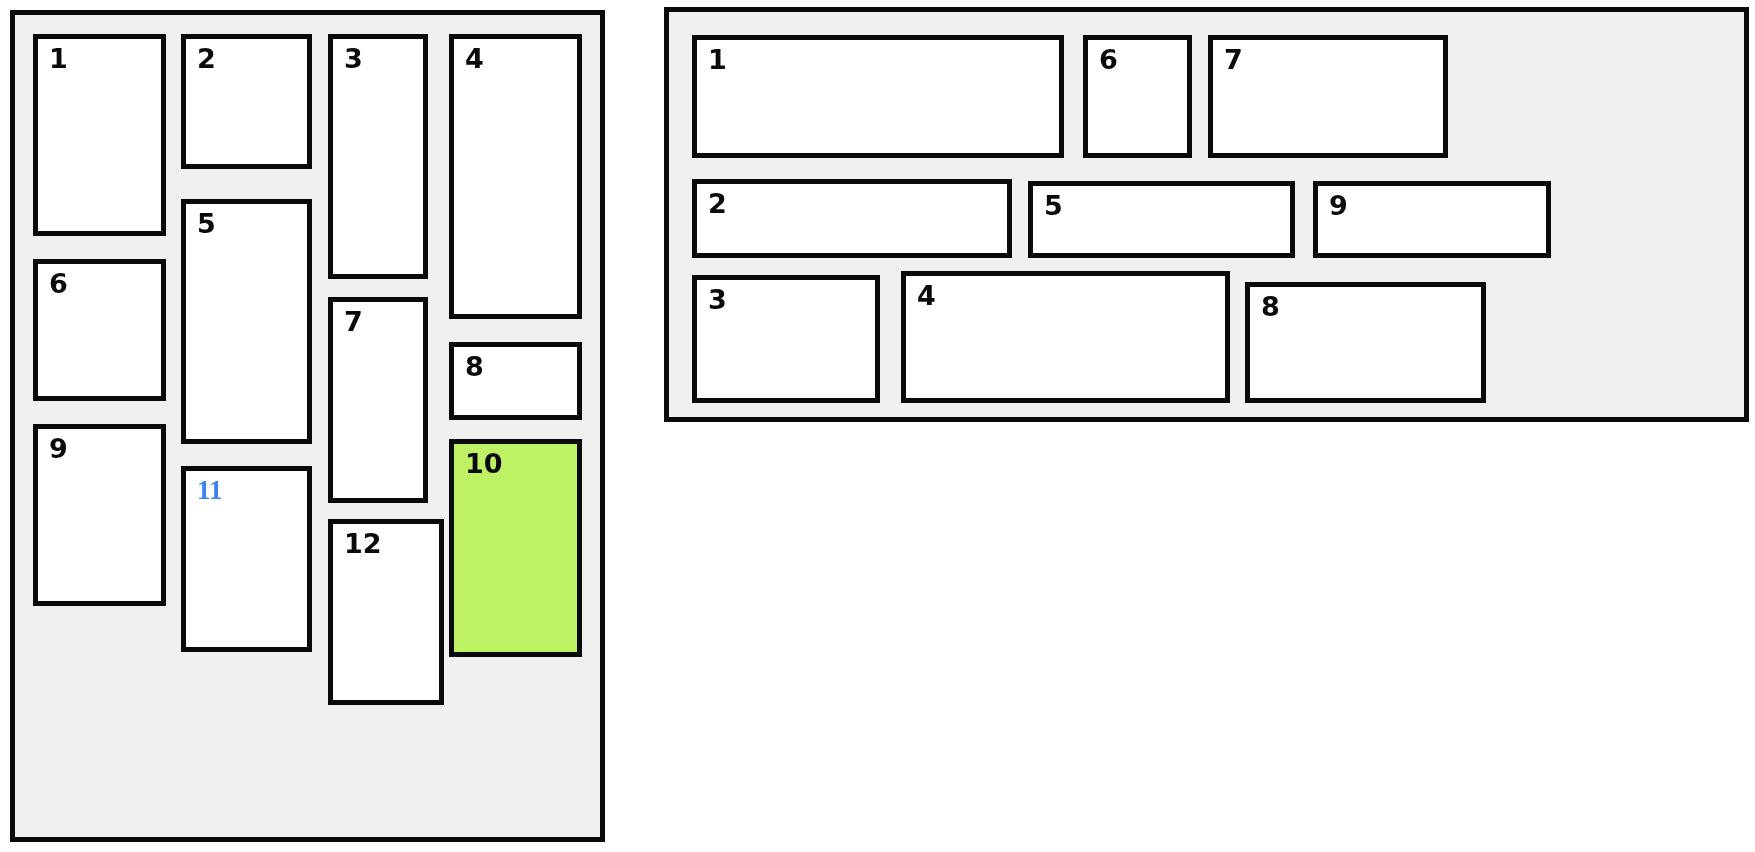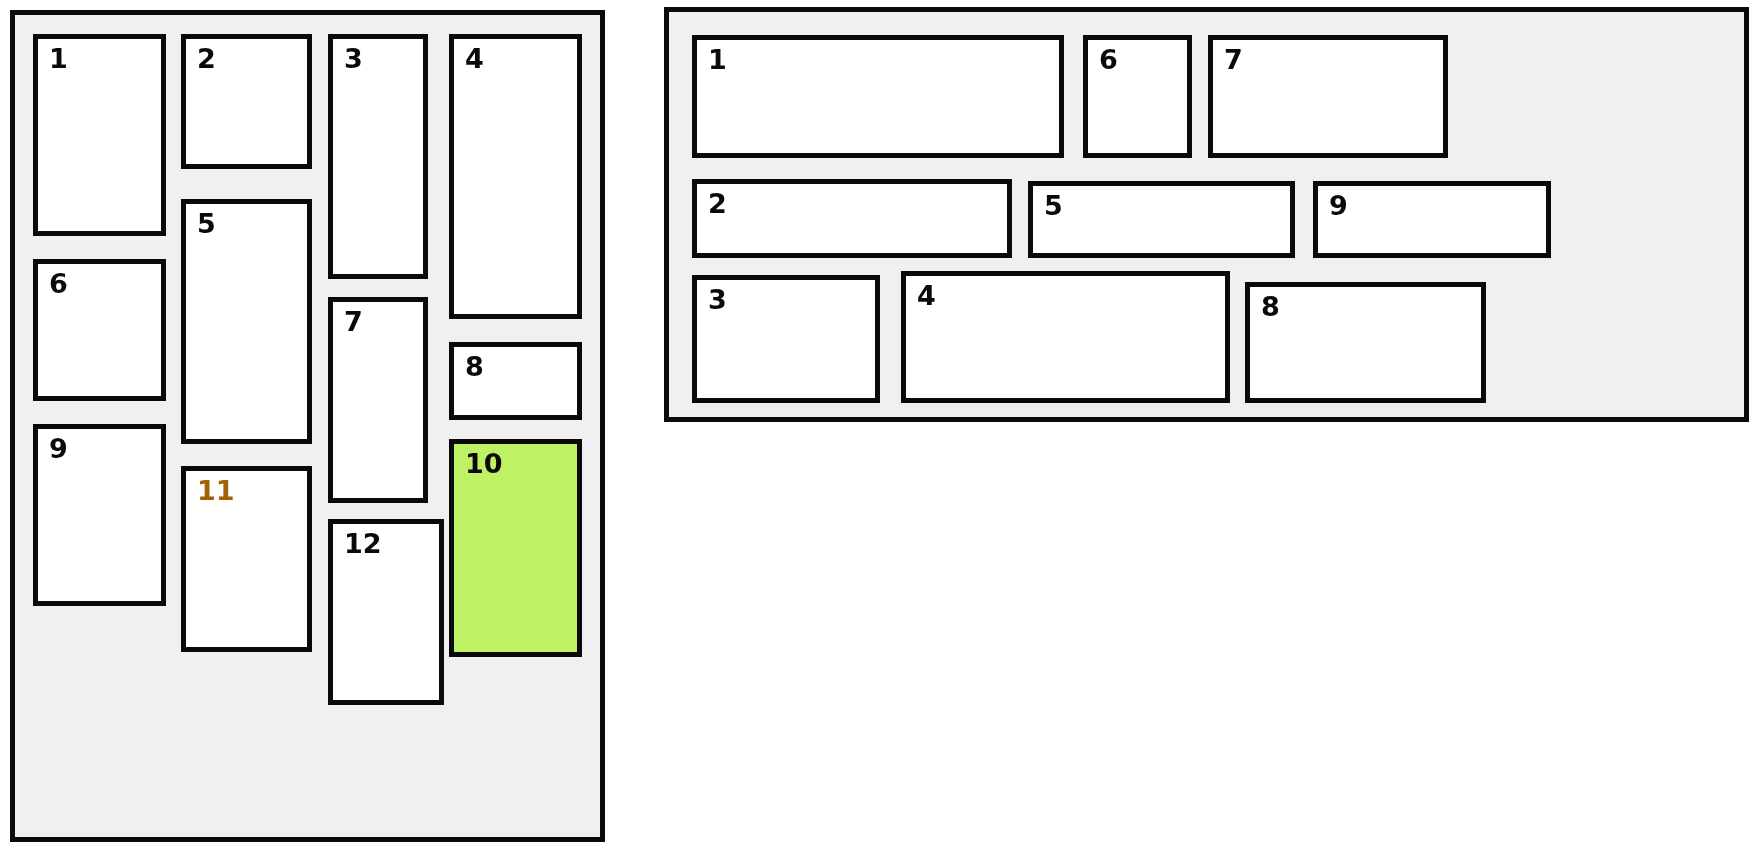--- a/index.html
+++ b/index.html
@@ -76,21 +76,21 @@
       <div class="box" style="left: 434px; top: 327px; width: 133px; height: 78px; background: rgb(255, 255, 255); border-color: rgb(10, 10, 10);">
         <span class="box-label" style="color: rgb(10, 10, 10);">8</span>
       </div>
       <div class="box" style="left: 18px; top: 409px; width: 133px; height: 182px; background: rgb(255, 255, 255); border-color: rgb(10, 10, 10);">
         <span class="box-label" style="color: rgb(10, 10, 10);">9</span>
       </div>
       <div class="box" style="left: 434px; top: 424px; width: 133px; height: 218px; background: #bef264; border-color: rgb(10, 10, 10);">
         <span class="box-label" style="color: rgb(10, 10, 10);">10</span>
       </div>
       <div class="box" style="left: 166px; top: 451px; width: 131px; height: 186px; background: rgb(255, 255, 255); border-color: rgb(10, 10, 10);">
-        <span class="box-label" style="color: #a16207;">11</span>
+        <span class="box-label" style="color: #3b82f6; font-family: Liberation Serif, serif;">11</span>
       </div>
       <div class="box" style="left: 313px; top: 504px; width: 116px; height: 186px; background: rgb(255, 255, 255); border-color: rgb(10, 10, 10);">
         <span class="box-label" style="color: rgb(10, 10, 10);">12</span>
       </div>
     </div>
     <div class="panel" style="left: 664px; top: 7px; width: 1085px; height: 415px; background: rgb(240, 240, 240); border-color: rgb(10, 10, 10);">
       <div class="box" style="left: 23px; top: 23px; width: 372px; height: 123px; background: rgb(255, 255, 255); border-color: rgb(10, 10, 10);">
         <span class="box-label" style="color: rgb(10, 10, 10);">1</span>
       </div>
       <div class="box" style="left: 414px; top: 23px; width: 109px; height: 123px; background: rgb(255, 255, 255); border-color: rgb(10, 10, 10);">

